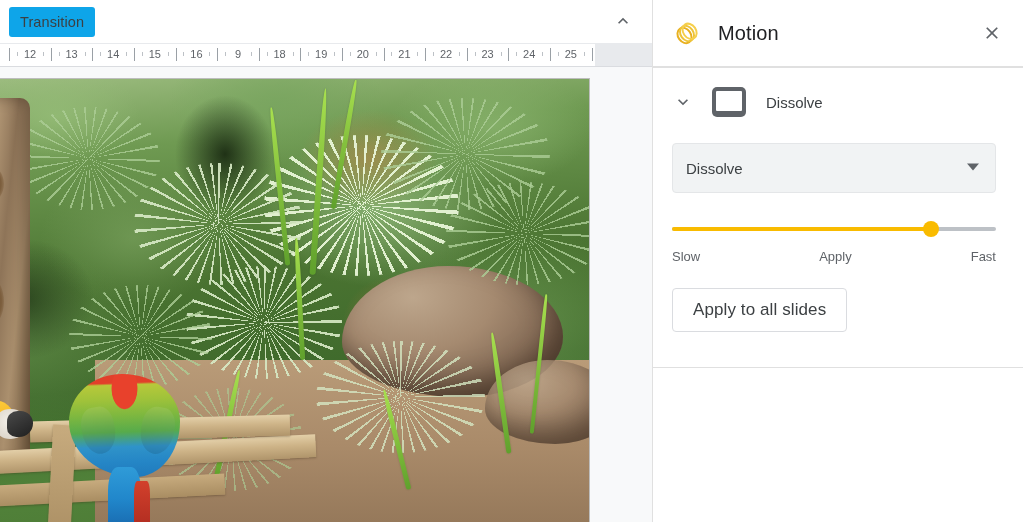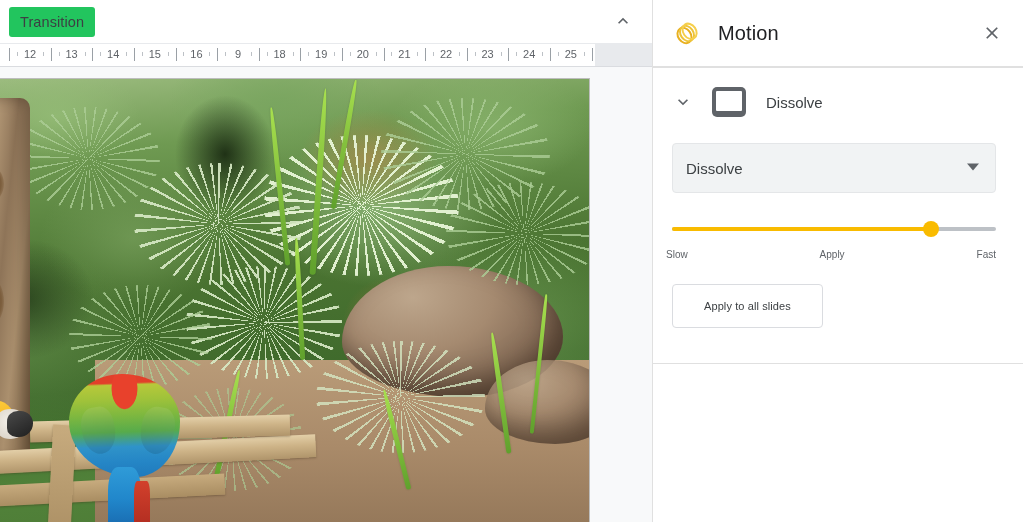--- a/index.html
+++ b/index.html
@@ -38,21 +38,21 @@
   }
 
   #transition-btn {
     position: absolute;
     left: 9px;
     top: 7px;
     height: 30px;
     padding: 0 11px;
     display: flex;
     align-items: center;
-    background: #22c55e;
+    background: #0ea5e9;
     border: none;
     border-radius: 3px;
     color: #3c4043;
     font-size: 14.5px;
     font-family: "Liberation Sans", sans-serif;
     letter-spacing: 0.1px;
     cursor: pointer;
     white-space: nowrap;
   }
 
@@ -395,37 +395,37 @@
     position: absolute;
     top: 1px;
     width: 16px; height: 16px;
     margin-left: -8px;
     border-radius: 50%;
     background: #f9bb00;
     cursor: pointer;
   }
 
   #slider-labels {
-    margin: 11px 27px 0 13px;
+    margin: 11px 27px 0 19px;
     display: flex;
     justify-content: space-between;
-    font-size: 10px;
+    font-size: 13px;
     color: #5f6368;
     font-family: "Liberation Sans", sans-serif;
     text-align: right;
   }
 
   #apply-btn {
     margin: 24px 0 0 19px;
     height: 44px;
-    padding: 0 31px;
+    padding: 0 20px;
     background: #ffffff;
     border: 1px solid #dadce0;
     border-radius: 4px;
-    font-size: 11px;
+    font-size: 17px;
     color: #3c4043;
     font-family: "Liberation Sans", sans-serif;
     cursor: pointer;
     letter-spacing: .1px;
   }
 
   #bottom-divider {
     margin-top: 35px;
     height: 1px;
     background: #e0e0e0;

